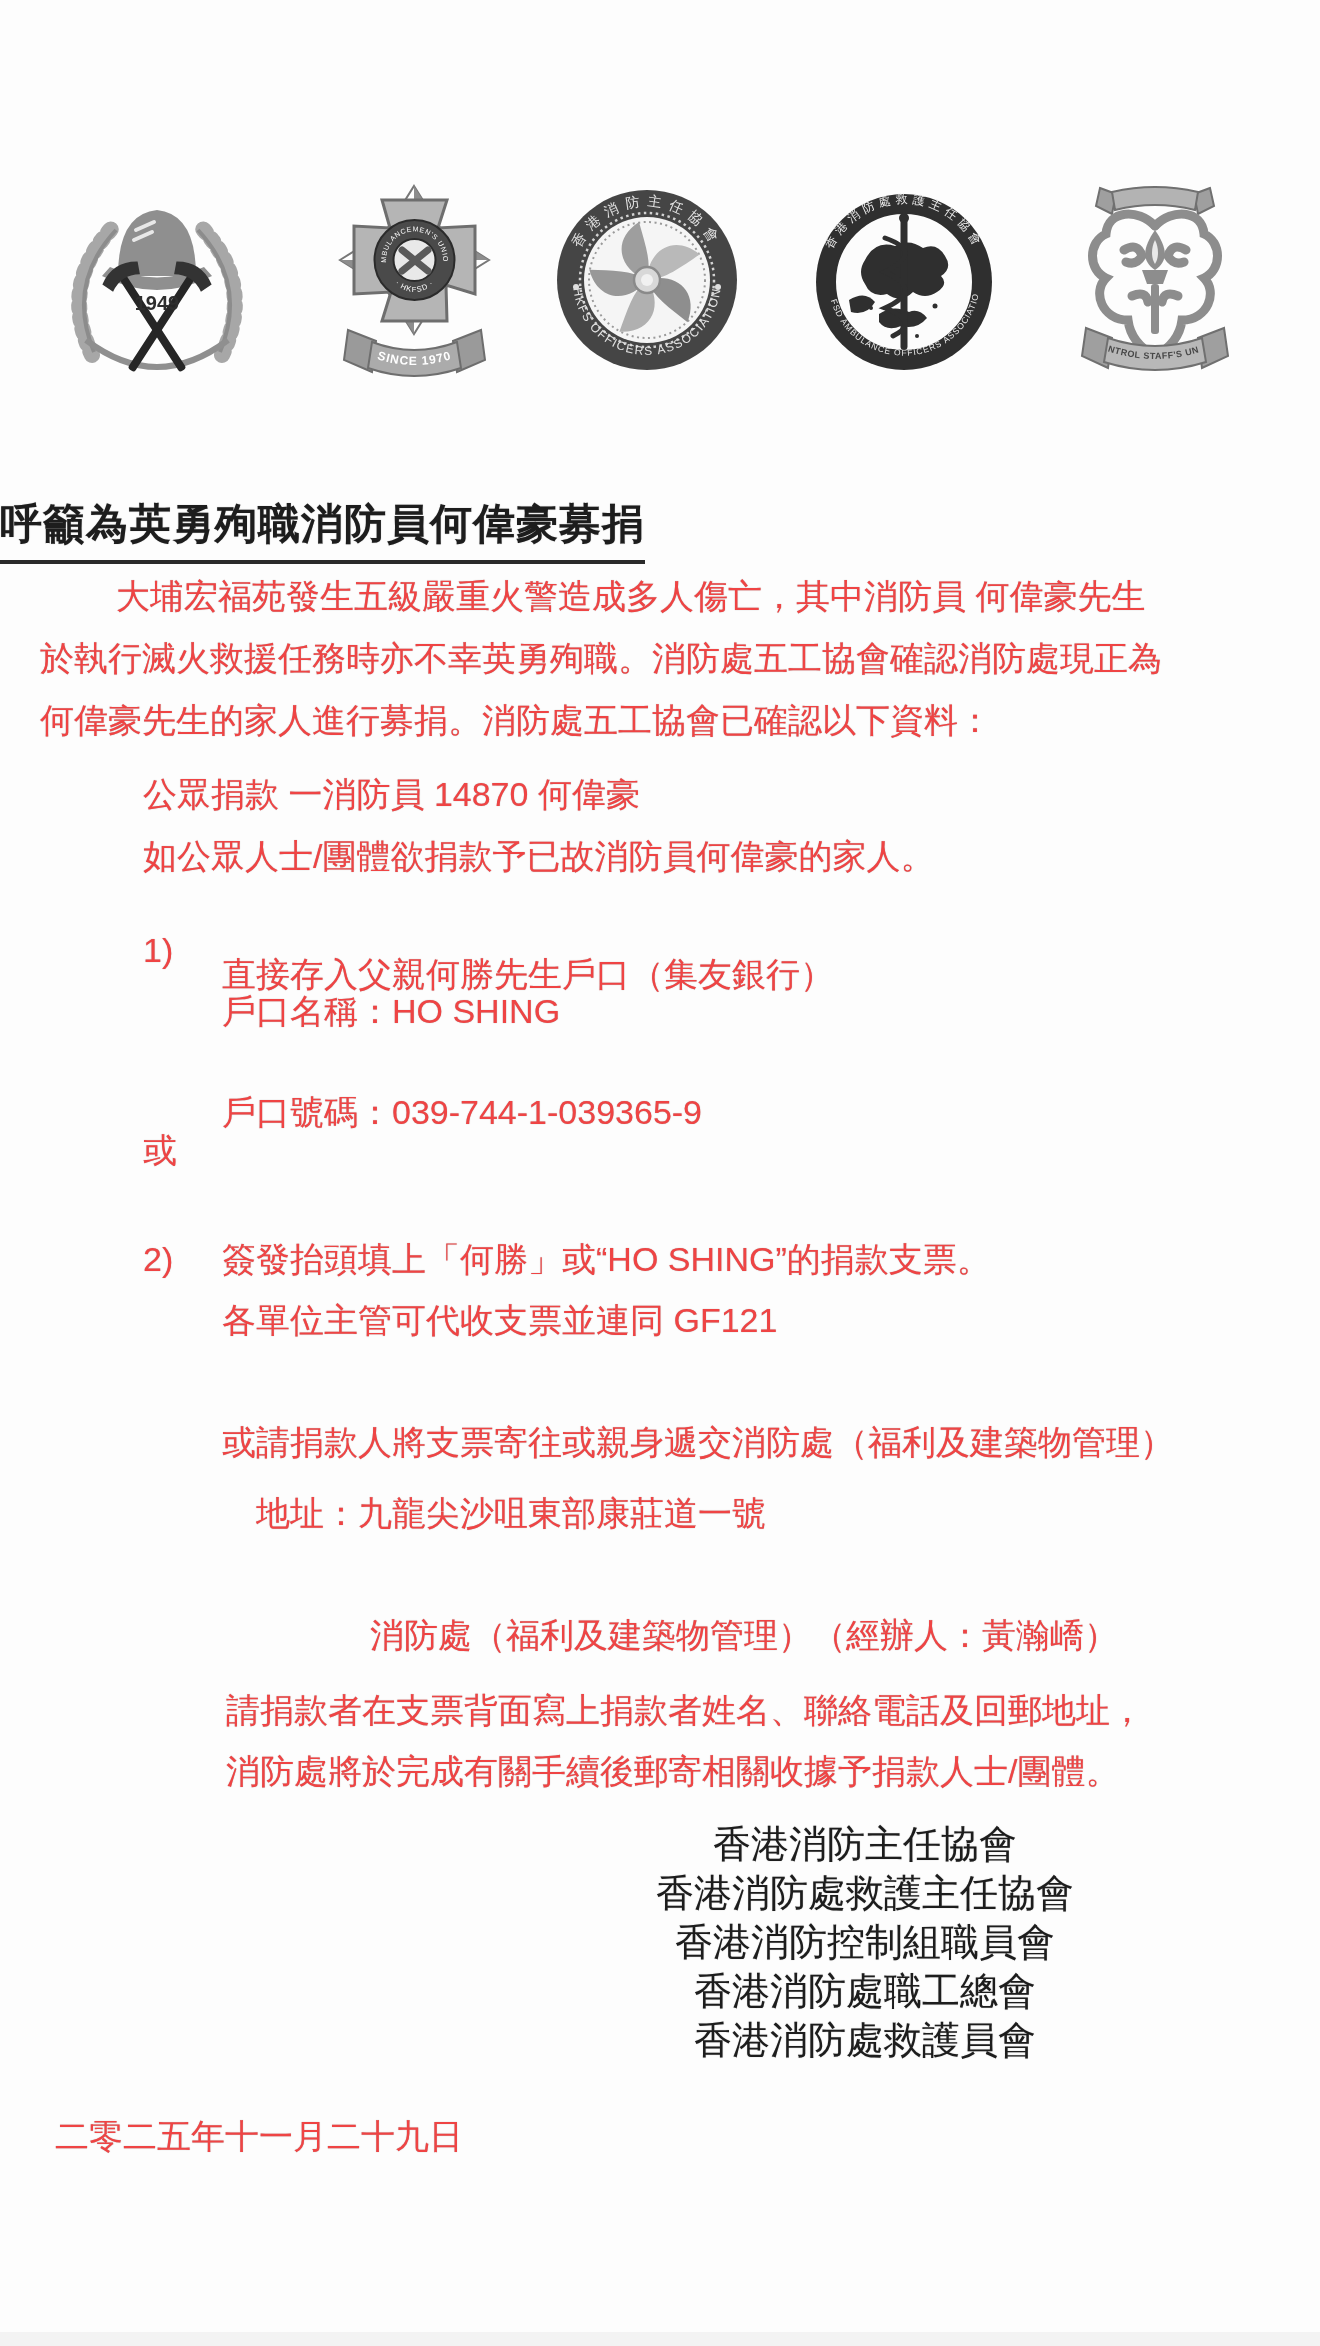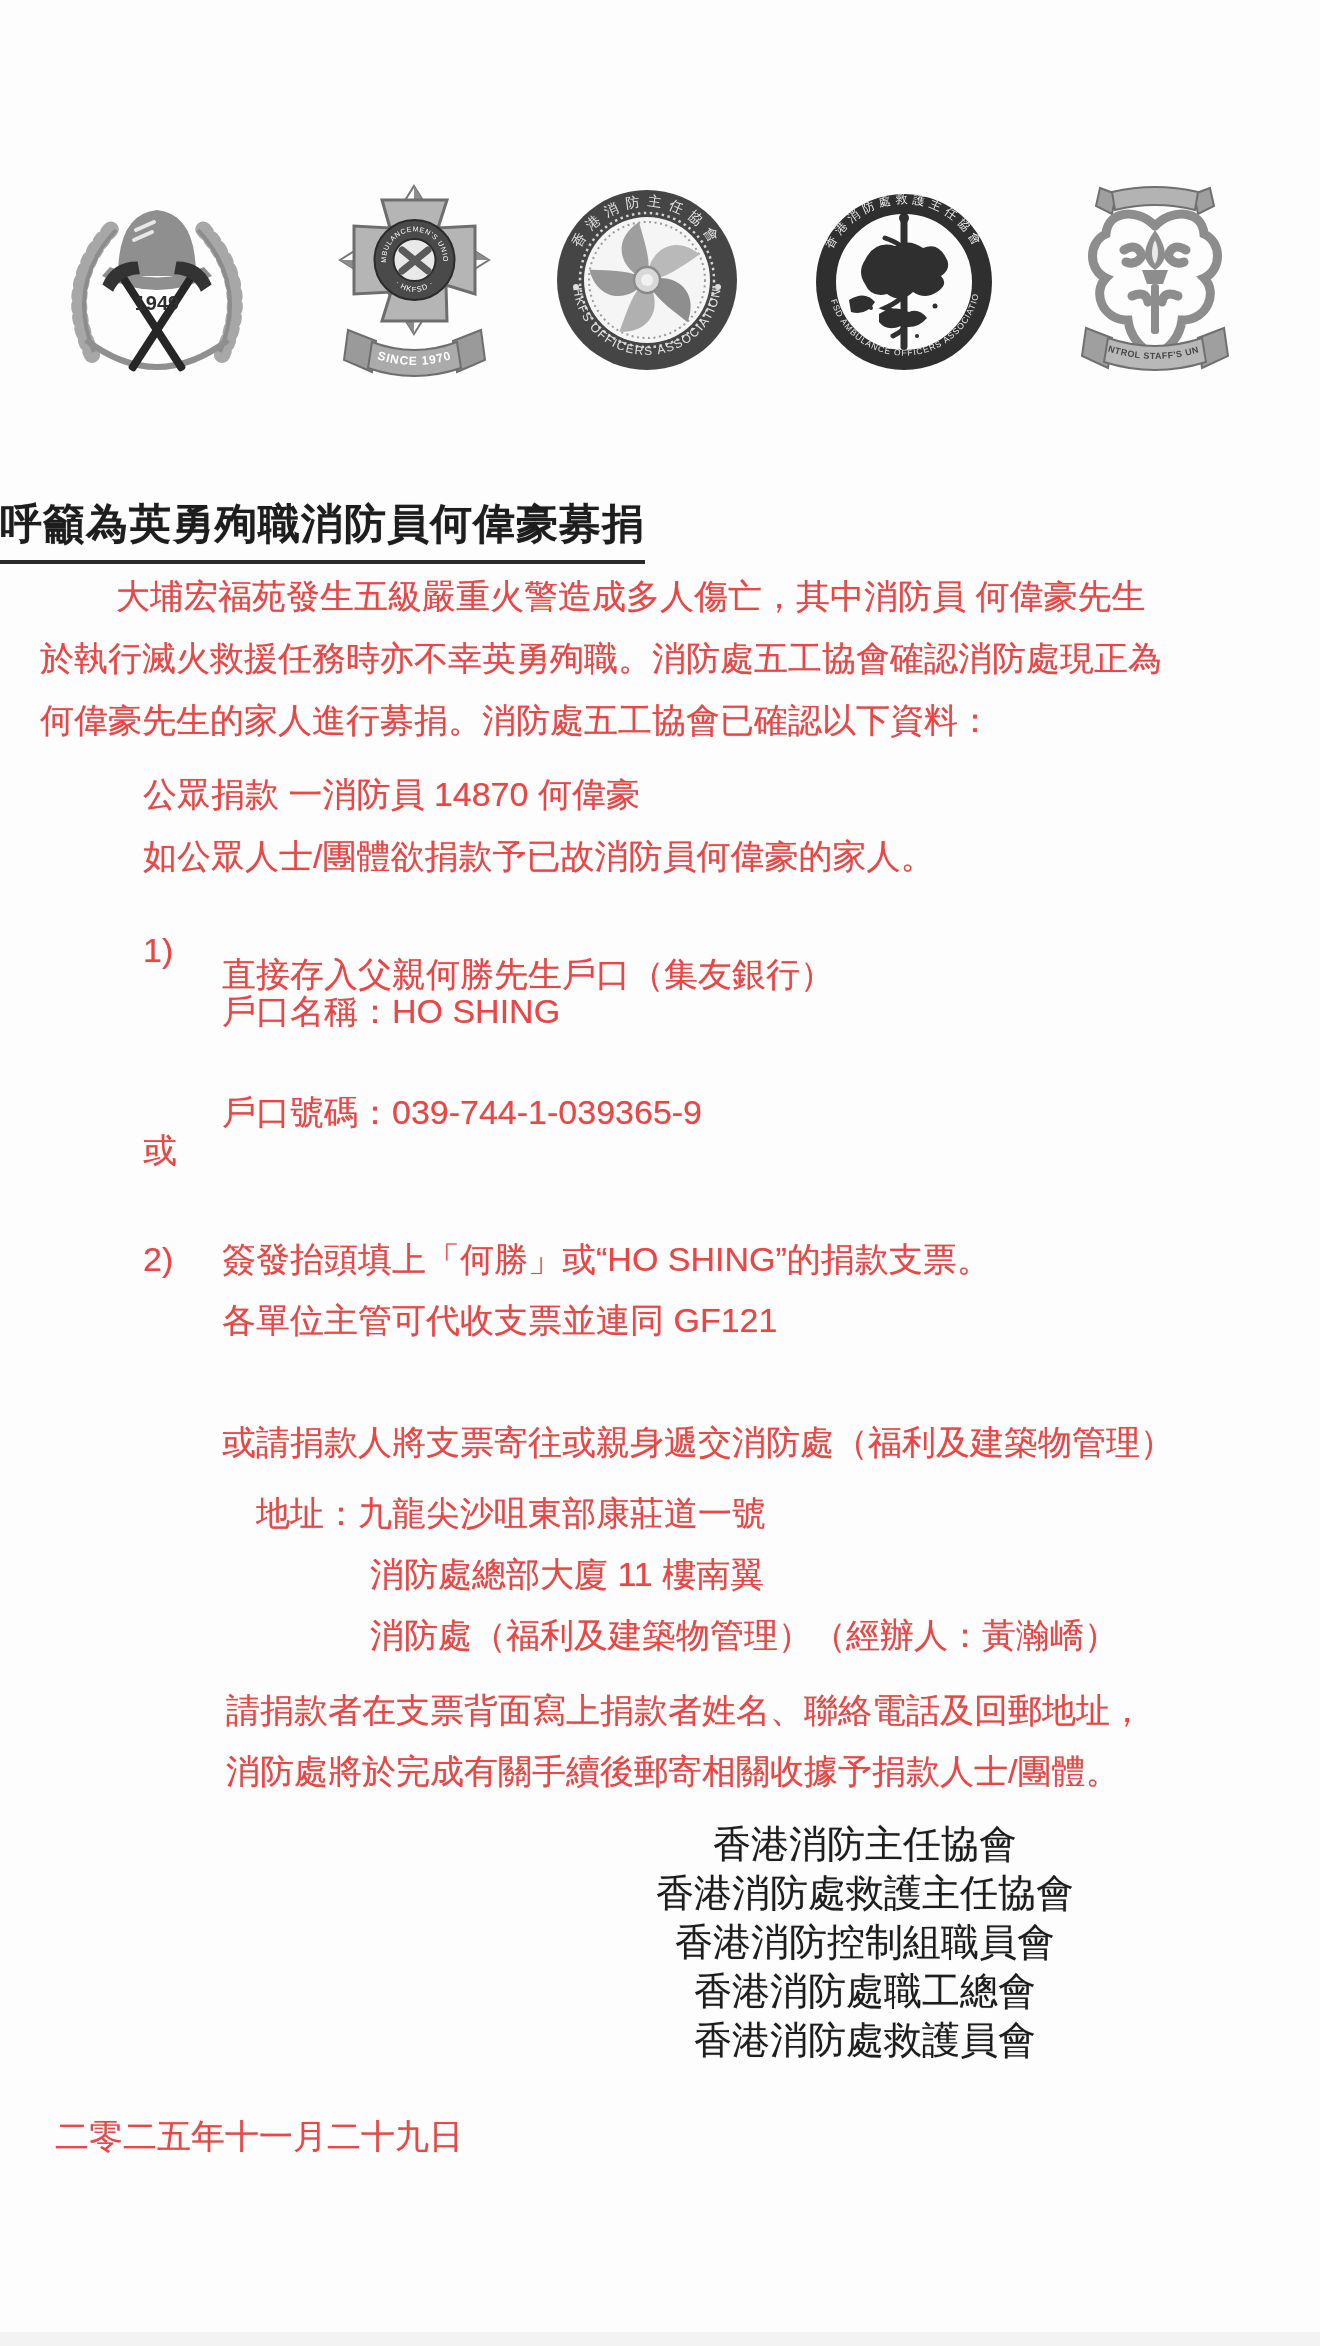--- a/index.html
+++ b/index.html
@@ -212,21 +212,20 @@
   <div class="t" style="left:222px; top:1090px;text-align:center;">戶口號碼：039-744-1-039365-9</div>
 
   <div class="t" style="left:143px; top:1128px;">或</div>
 
   <div class="t" style="left:143px; top:1237px;">2)</div>
   <div class="t" style="left:222px; top:1237px;">簽發抬頭填上「何勝」或“HO SHING”的捐款支票。</div>
   <div class="t" style="left:222px; top:1298px;text-align:center;">各單位主管可代收支票並連同 GF121</div>
   <div class="t" style="left:222px; top:1420px;">或請捐款人將支票寄往或親身遞交消防處（福利及建築物管理）</div>
 
   <div class="t" style="left:256px; top:1491px;">地址：九龍尖沙咀東部康莊道一號</div>
-  <div class="t" style="left:370px; top:1552px;">消防處總部大廈 11 樓南翼</div>
   <div class="t" style="left:370px; top:1613px;">消防處（福利及建築物管理）（經辦人：黃瀚嶠）</div>
 
   <div class="t" style="left:226px; top:1688px;">請捐款者在支票背面寫上捐款者姓名、聯絡電話及回郵地址，</div>
   <div class="t" style="left:226px; top:1749px;">消防處將於完成有關手續後郵寄相關收據予捐款人士/團體。</div>
 
   <div class="sig-block">
     <div class="sig-line">香港消防主任協會</div>
     <div class="sig-line">香港消防處救護主任協會</div>
     <div class="sig-line">香港消防控制組職員會</div>
     <div class="sig-line">香港消防處職工總會</div>

